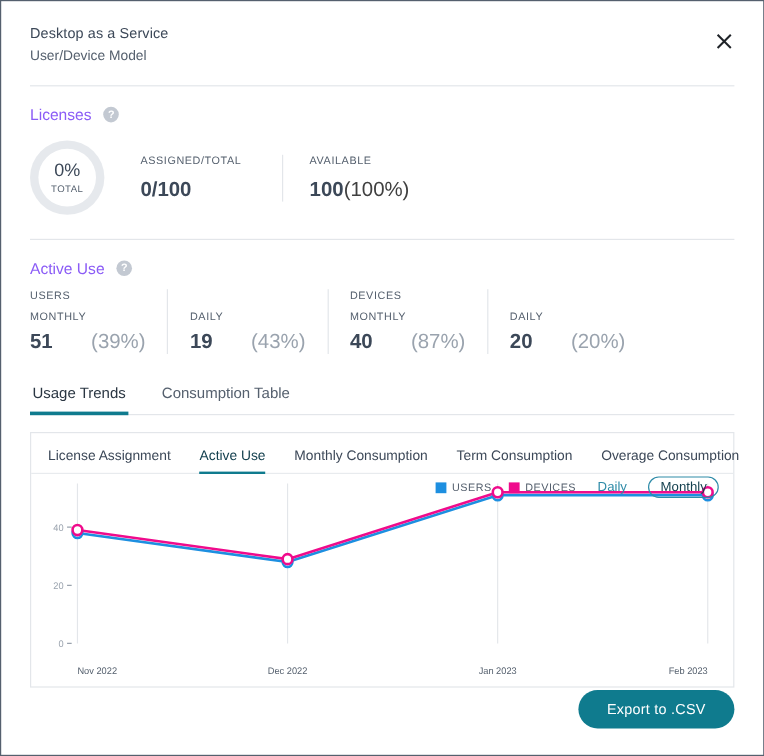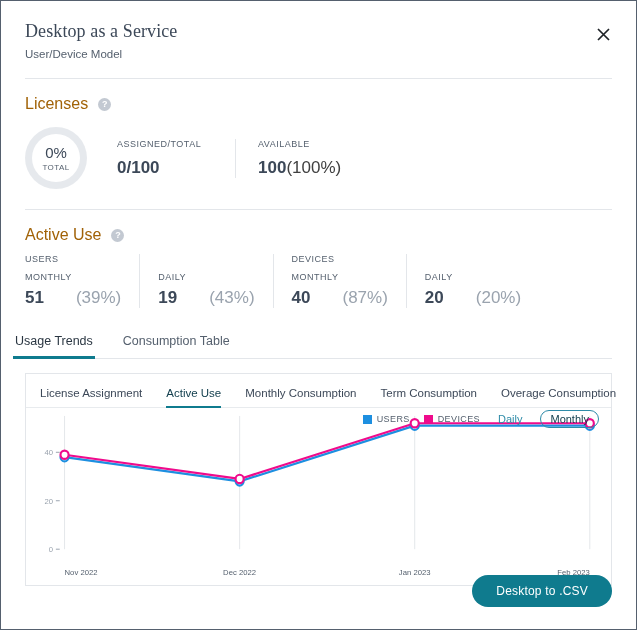--- a/index.html
+++ b/index.html
@@ -20,26 +20,25 @@
     border: 1px solid #55606e;
     overflow: hidden;
   }
 
   
   .hdr {
     padding: 20px 24px 0 24px;
     position: relative;
   }
   .hdr-title {
-    font-size: 18px;
+    font-size: 12px;
     color: #3c4858;
     font-weight: normal;
     letter-spacing: 0.1px;
     margin: 0;
-    font-family: Liberation Serif, serif;
   }
   .hdr-sub {
     font-size: 11.5px;
     color: #55606e;
     margin-top: 6px;
   }
   .close-btn {
     position: absolute;
     top: 22px;
     right: 22px;
@@ -60,22 +59,22 @@
   }
 
   
   .sect-head {
     display: flex;
     align-items: center;
     gap: 10px;
     padding: 16px 24px 0 24px;
   }
   .sect-title {
-    font-size: 16px;
-    color: #a16207;
+    font-size: 13px;
+    color: #8b5cf6;
   }
   .help-icon {
     width: 13px;
     height: 13px;
     border-radius: 50%;
     background: #c3c9d2;
     color: #ffffff;
     font-size: 9px;
     line-height: 13px;
     text-align: center;
@@ -184,21 +183,21 @@
     margin-top: 6px;
     white-space: nowrap;
   }
   .au-val .muted { color: #9aa3ae; font-weight: normal; padding-left: 32px; }
 
   
   .tabs-outer {
     display: flex;
     align-items: flex-end;
     gap: 26px;
-    margin: 20px 24px 0 12px;
+    margin: 20px 24px 0 24px;
     border-bottom: 1px solid #e3e6ea;
   }
   .tab-o {
     font-size: 12.5px;
     color: #55606e;
     padding: 6px 2px 8px 2px;
     cursor: pointer;
     border-bottom: 3px solid transparent;
     margin-bottom: -1px;
   }
@@ -425,15 +424,15 @@
           <circle cx="585" cy="17.74545454545455" r="4.2" fill="#ffffff" stroke="#1d8fe0" stroke-width="2.2"></circle>
           <circle cx="40" cy="46.981818181818184" r="4.2" fill="#ffffff" stroke="#ef0b8c" stroke-width="2.2"></circle>
           <circle cx="221.66666666666666" cy="71.34545454545456" r="4.2" fill="#ffffff" stroke="#ef0b8c" stroke-width="2.2"></circle>
           <circle cx="403.3333333333333" cy="15.309090909090912" r="4.2" fill="#ffffff" stroke="#ef0b8c" stroke-width="2.2"></circle>
           <circle cx="585" cy="15.309090909090912" r="4.2" fill="#ffffff" stroke="#ef0b8c" stroke-width="2.2"></circle>
         </svg>
     </div>
   </div>
 
   <div class="export-wrap">
-    <button class="export-btn">Desktop to .CSV</button>
+    <button class="export-btn">Export to .CSV</button>
   </div>
 </div>
 
 </body></html>

